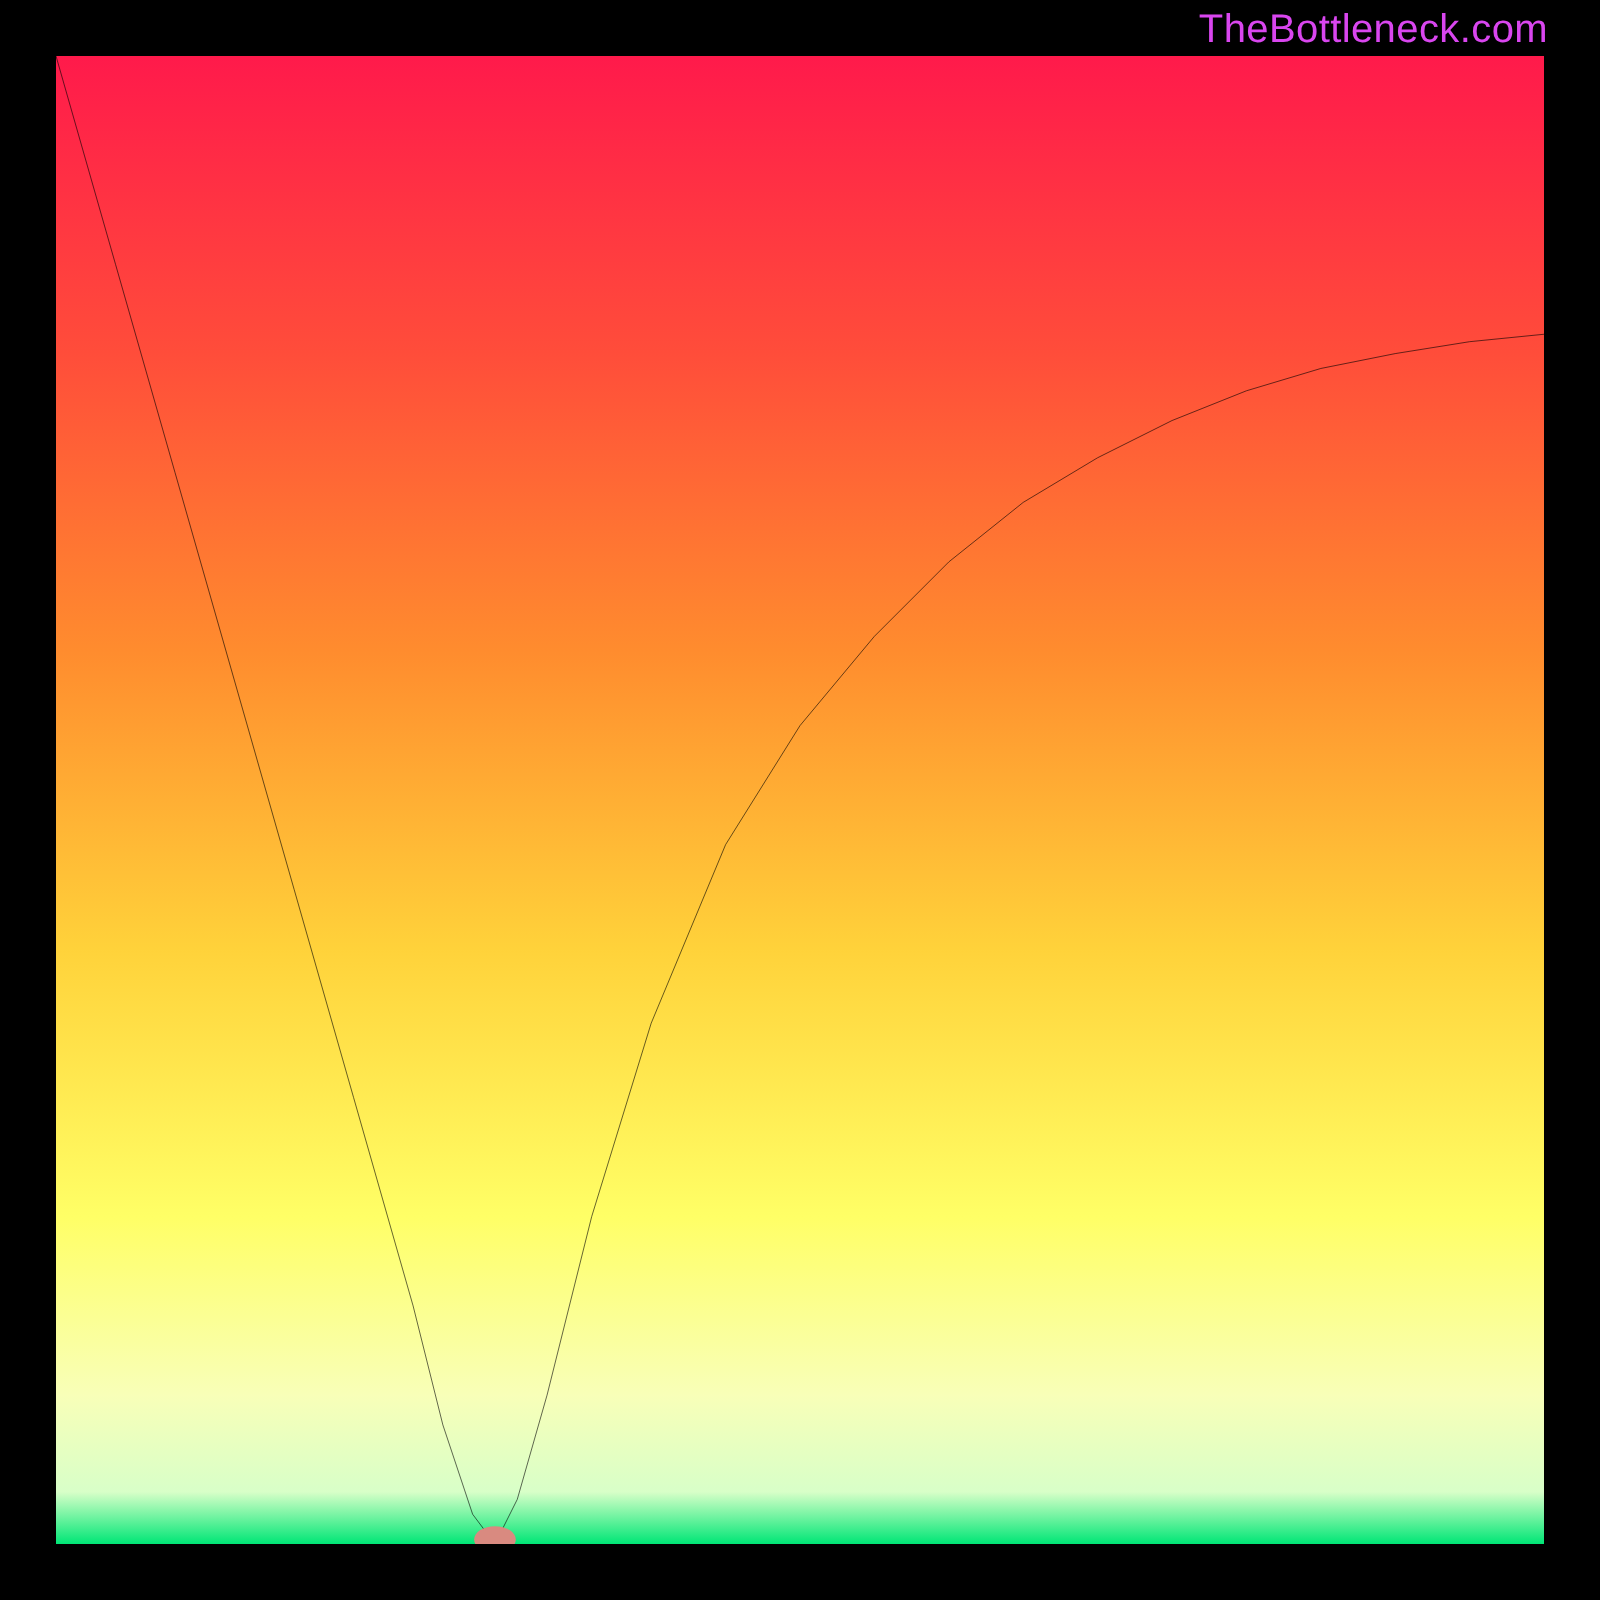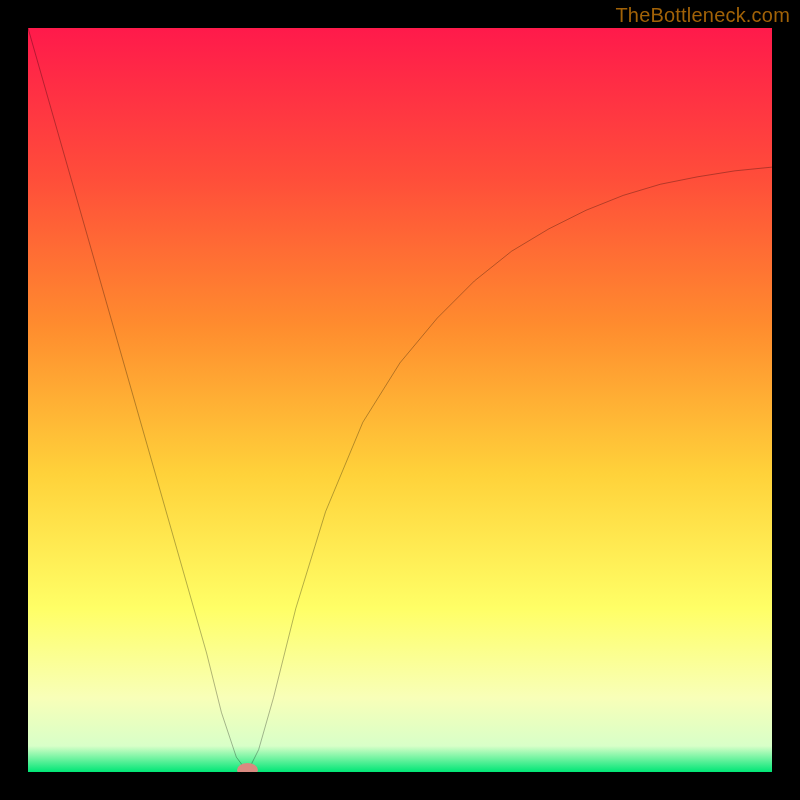--- a/index.html
+++ b/index.html
@@ -22,22 +22,22 @@
   .plot {
     position: absolute;
     left: 0;
     top: 0;
     width: 744px;
     height: 744px;
   }
   .watermark {
     position: absolute;
     top: 4px;
-    right: 10px;
-    color: #a16207;
+    right: 26px;
+    color: #d946ef;
     font-size: 20px;
     font-weight: 500;
     letter-spacing: 0.2px;
   }
 </style>
 </head>
 <body>
 
 <div class="frame">
   <svg class="plot" viewBox="0 0 100 100" preserveAspectRatio="none">

